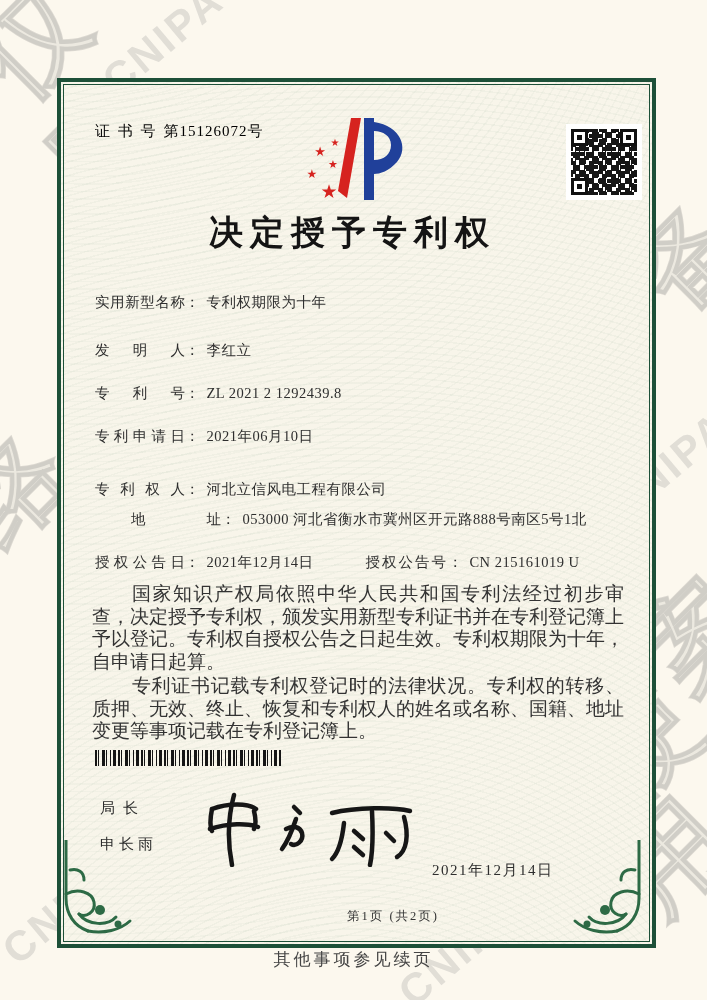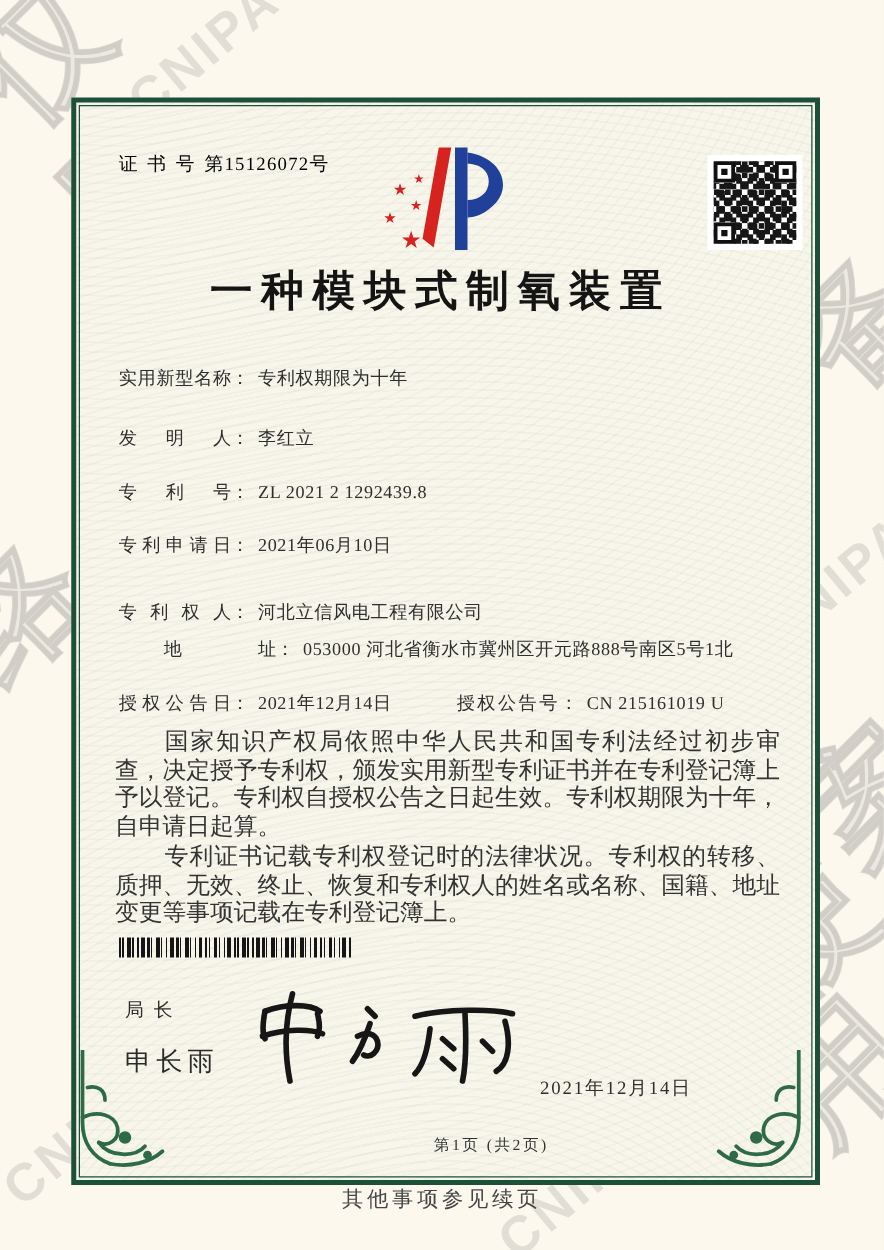--- a/index.html
+++ b/index.html
@@ -90,21 +90,21 @@
       #151515 0 2px, transparent 2px 3px,
       #151515 3px 4px, transparent 4px 7px,
       #151515 7px 10px, transparent 10px 11px,
       #151515 11px 12px, transparent 12px 15px,
       #151515 15px 16px, transparent 16px 18px,
       #151515 18px 21px, transparent 21px 23px);
   }
 
   
   .sig-title{position:absolute;left:100px;top:799px;font-size:15px;letter-spacing:8px;color:#2b2b2b;}
-  .sig-name{position:absolute;left:100px;top:835px;font-size:21px;letter-spacing:4px;color:#2b2b2b;}
+  .sig-name{position:absolute;left:100px;top:835px;font-size:15px;letter-spacing:4px;color:#2b2b2b;}
   .sig-hand{position:absolute;left:196px;top:785px;}
 
   .grant-date{position:absolute;left:432px;top:861px;font-size:15px;letter-spacing:1.5px;color:#2e2e2e;}
 
   .page-no{position:absolute;left:57px;width:672px;top:908px;text-align:center;font-size:12.5px;letter-spacing:2px;color:#333;}
   .footer-note{position:absolute;left:0;width:707px;top:948px;text-align:center;font-size:17px;letter-spacing:3px;color:#454545;z-index:2;}
 
   .ornament{position:absolute;z-index:2;}
   .orn-l{left:60px;top:840px;}
   .orn-r{left:553px;top:840px;transform:scaleX(-1);}
@@ -153,21 +153,21 @@
     </div>
 
     <div class="qr">
       <div class="qr-in">
         <div class="finder f-tl"></div>
         <div class="finder f-tr"></div>
         <div class="finder f-bl"></div>
       </div>
     </div>
 
-    <div class="doc-title">一种模块式制氧装置</div>
+    <div class="doc-title">决定授予专利权</div>
 
     <div class="frow" style="top:293px;">
       <span class="flabel">实用新型名称</span><span class="fcolon">：</span><span class="fvalue">专利权期限为十年</span>
     </div>
     <div class="frow" style="top:341px;">
       <span class="flabel">发明人</span><span class="fcolon">：</span><span class="fvalue">李红立</span>
     </div>
     <div class="frow" style="top:384px;">
       <span class="flabel">专利号</span><span class="fcolon">：</span><span class="fvalue">ZL 2021 2 1292439.8</span>
     </div>

